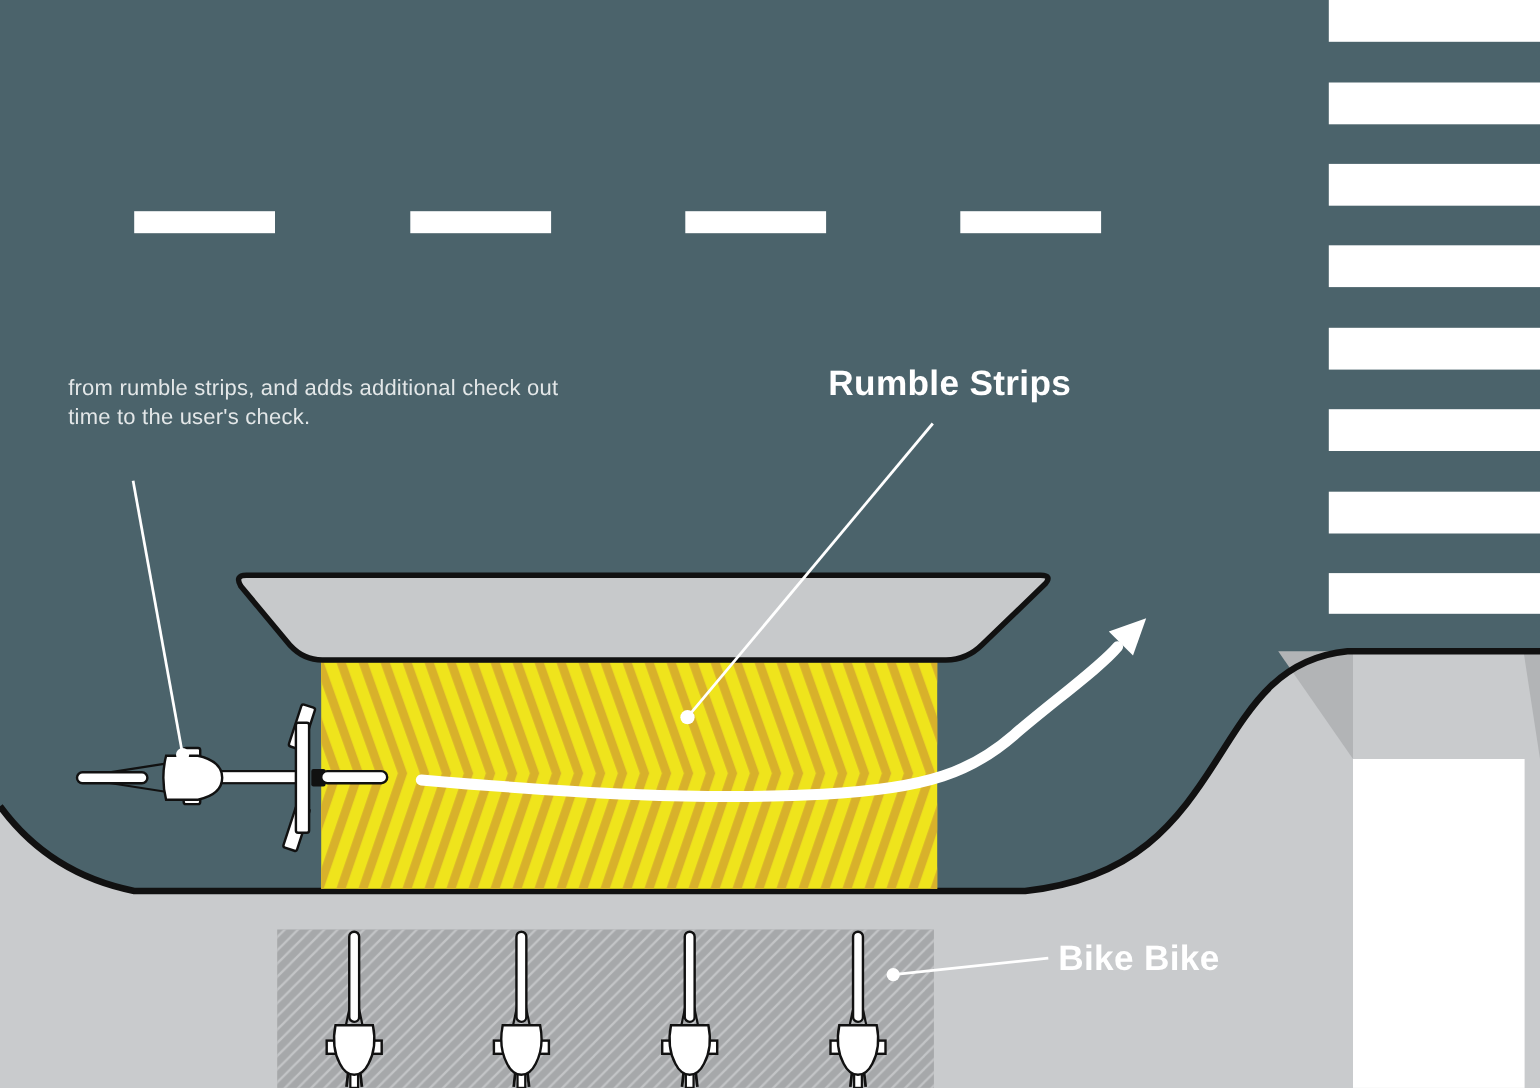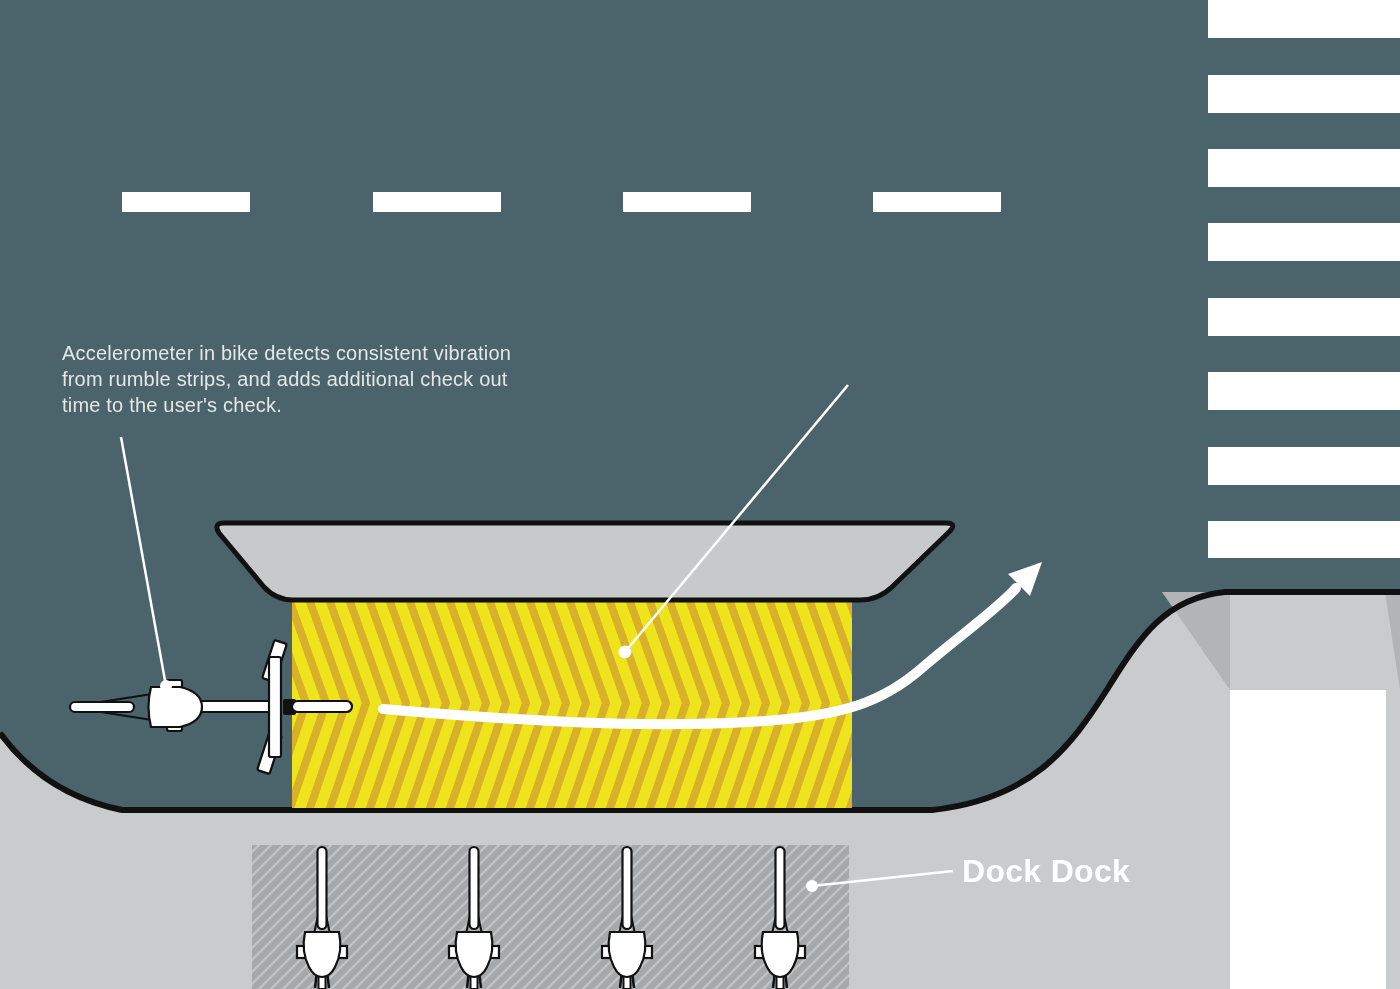--- a/index.html
+++ b/index.html
@@ -137,21 +137,21 @@
     <path d="M 953,871 L 812,886"></path>
   </g>
   <g fill="#ffffff">
     <circle cx="166" cy="686" r="6"></circle>
     <circle cx="625" cy="652" r="6.5"></circle>
     <circle cx="812" cy="886" r="6"></circle>
   </g>
 </svg>
 
 <div class="txt" style="left:62px;top:340px;">
-  <div>Accelerometer in bike detects consistent vibration</div>
   <div>from rumble strips, and adds additional check out</div>
   <div>time to the user's check.</div>
 </div>
 
+<div class="label" style="left:753px;top:330px;">Rumble Strips</div>
 
-<div class="label" style="left:962px;top:853px;">Dock Dock</div>
+<div class="label" style="left:962px;top:853px;">Bike Bike</div>
 
 </div>
 
 </body></html>

